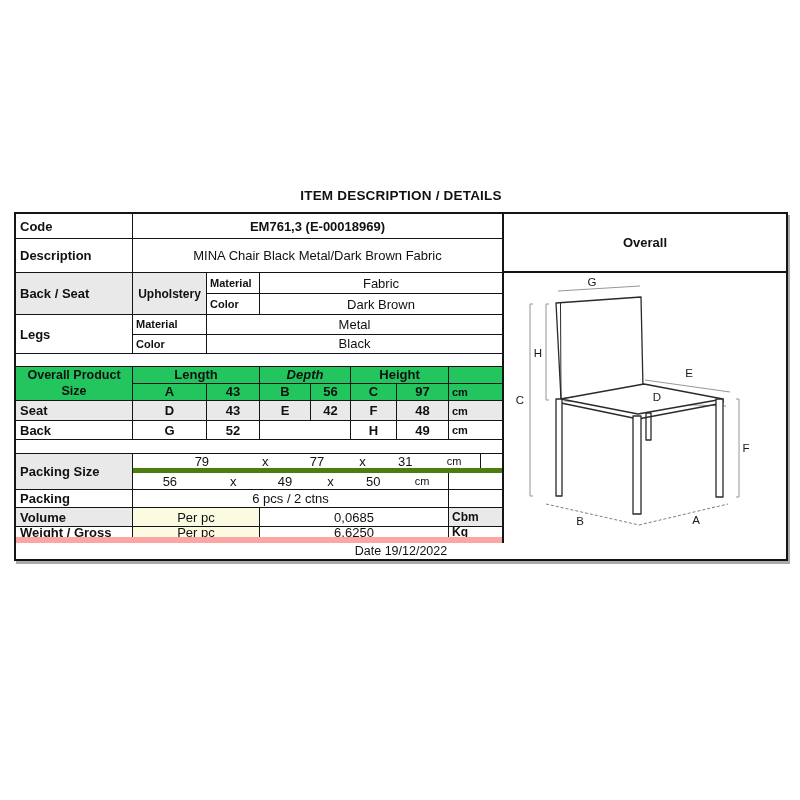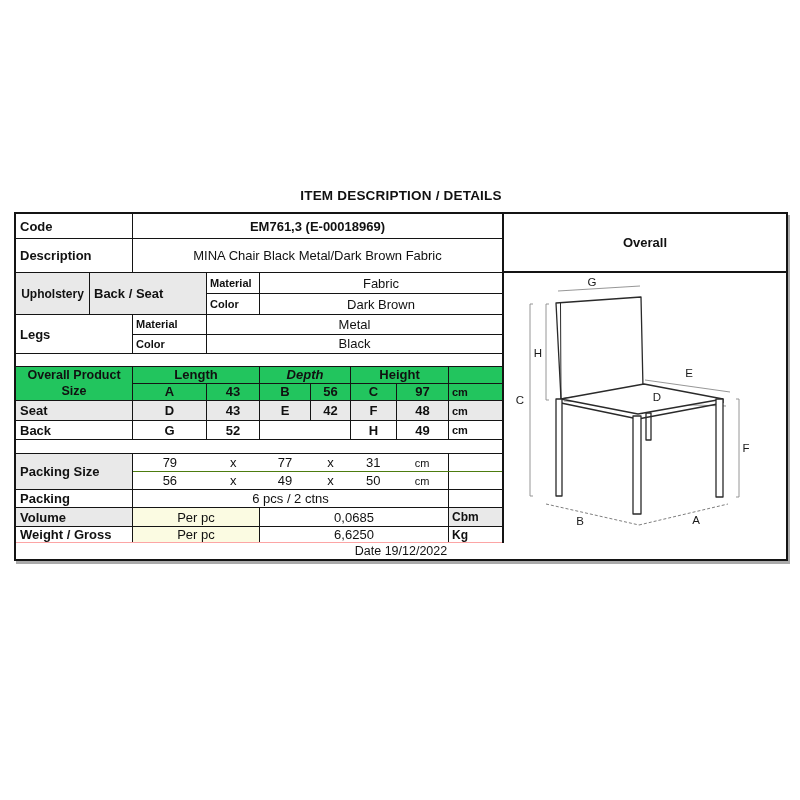--- a/index.html
+++ b/index.html
@@ -87,22 +87,22 @@
         <div class="cell lbl w-label">Code</div>
         <div class="cell bold w369 lastc">EM761,3 (E-00018969)</div>
       </div>
 
       <div class="row h34">
         <div class="cell lbl w-label">Description</div>
         <div class="cell w369 lastc">MINA Chair Black Metal/Dark Brown Fabric</div>
       </div>
 
       <div class="section h42">
+        <div class="cell lbl w-label gray">Back / Seat</div>
         <div class="cell w74 gray bold small" style="font-size:12px;">Upholstery</div>
-        <div class="cell lbl w-label gray">Back / Seat</div>
         <div class="sub-rows">
           <div class="row h21" style="border-bottom:1px solid #141414;">
             <div class="cell small w53" style="justify-content:flex-start;padding-left:3px;">Material</div>
             <div class="cell w242 lastc">Fabric</div>
           </div>
           <div class="row h20">
             <div class="cell small w53" style="justify-content:flex-start;padding-left:3px;">Color</div>
             <div class="cell w242 lastc">Dark Brown</div>
           </div>
         </div>
@@ -167,21 +167,21 @@
         <div class="cell bold w46">H</div>
         <div class="cell bold w52">49</div>
         <div class="cell unit lastc" style="flex:1;">cm</div>
       </div>
 
       <div class="row h14 gaprow"></div>
 
       <div class="section h36">
         <div class="cell lbl w-label gray">Packing Size</div>
         <div class="sub-rows">
-          <div class="row h19" style="border-bottom:1px solid #4d7c0f;">
+          <div class="row h19" style="border-bottom:5px solid #4d7c0f;padding-left:32px;">
             <div class="cell w316" style="border-right:1px solid #141414;padding:0;">
               <div class="pack-span" style="width:100%;">
                 <span class="w74">79</span>
                   <span class="w53">x</span>
                   <span class="w51">77</span>
                   <span class="w40">x</span>
                   <span class="w46">31</span>
                   <span class="w52" style="font-size:11px;">cm</span>
               </div>
             </div>
@@ -209,21 +209,21 @@
         <div class="cell lastc" style="flex:1;"></div>
       </div>
 
       <div class="row h19">
         <div class="cell lbl w-label gray">Volume</div>
         <div class="cell w127 paleyellow">Per pc</div>
         <div class="cell w189">0,0685</div>
         <div class="cell unit gray lastc" style="flex:1;font-size:12px;">Cbm</div>
       </div>
 
-      <div class="row h16" style="border-bottom:1px solid #fca5a5;">
+      <div class="row h16" style="border-bottom:6px solid #fca5a5;">
         <div class="cell lbl w-label">Weight / Gross</div>
         <div class="cell w127 paleyellow">Per pc</div>
         <div class="cell w189">6,6250</div>
         <div class="cell unit lastc" style="flex:1;font-size:12px;">Kg</div>
       </div>
     </div>
 
     <div class="right">
       <div class="drawing-header">Overall</div>
       <div class="drawing-body">

